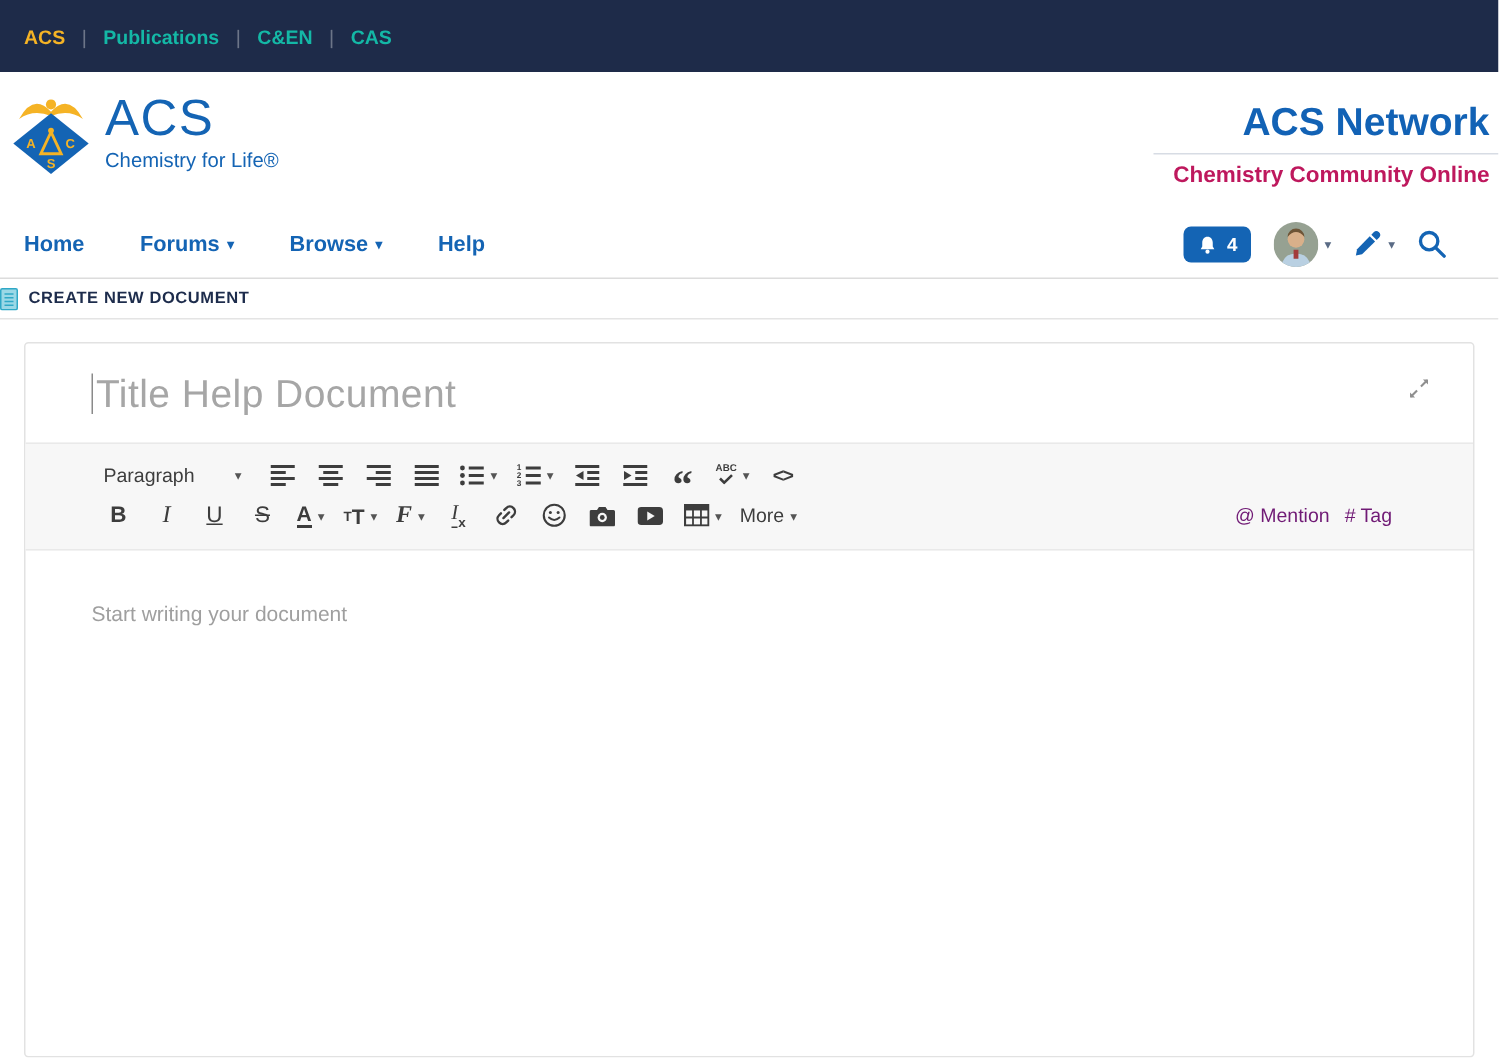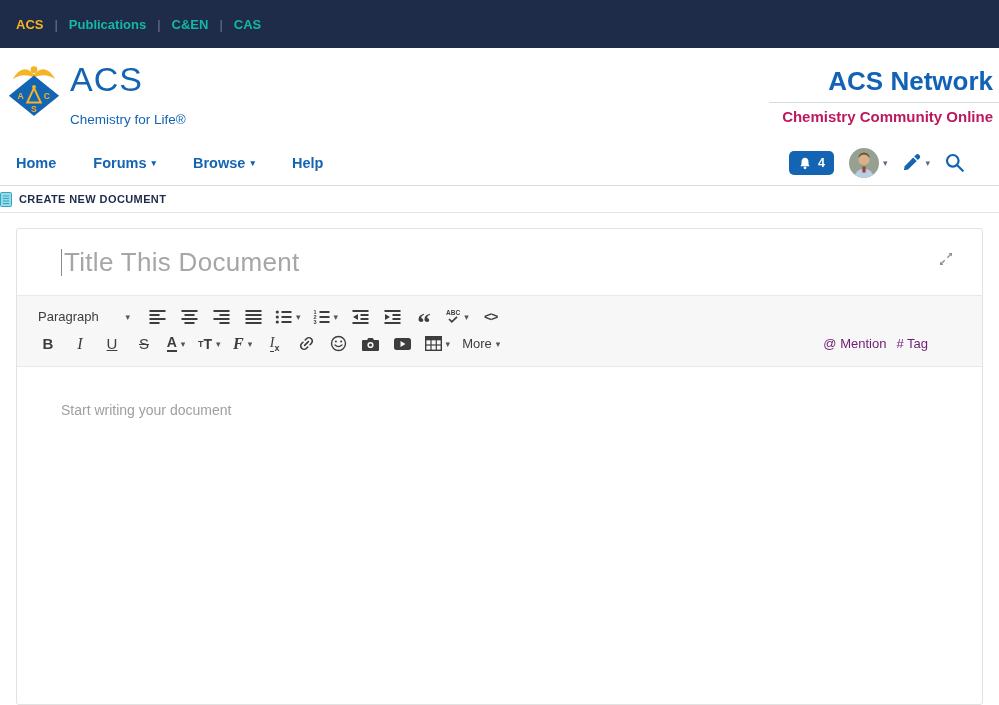--- a/index.html
+++ b/index.html
@@ -12,21 +12,21 @@
   .topbar a { text-decoration:none; color:#14b8a6; }
   .topbar .brand { color:#f5b325; }
   .topbar .sep { color:rgba(255,255,255,.35); font-weight:400; margin:0 11px; }
 
   
   .header { height:92px; position:relative; background:#fff; }
   .logo-wrap { position:absolute; left:5px; top:10px; display:flex; align-items:flex-start; gap:7px; }
   .logo-mark svg { display:block; }
   .logo-text { padding-top:4px; }
   .logo-acs { font-size:34px; line-height:1.0; color:#1464b4; font-weight:400; letter-spacing:1px; }
-  .logo-tagline { font-size:13.5px; color:#1464b4; margin-top:16px; }
+  .logo-tagline { font-size:13.5px; color:#1464b4; margin-top:3px; }
   .site-block { position:absolute; right:0; top:18px; width:230px; text-align:right; }
   .site-title { font-size:26px; font-weight:700; color:#1262b5; padding:0 6px 5px 0;
                 border-bottom:1px solid #d7dce4; }
   .site-sub { font-size:15px; font-weight:700; color:#be185d; padding:5px 6px 0 0; }
 
   
   .mainnav { height:46px; border-bottom:1px solid #dcdcdc; display:flex; align-items:center;
              padding:0 34px 0 16px; }
   .nav-links { display:flex; gap:37px; align-items:center; }
   .nav-item { display:flex; align-items:center; gap:5px; color:#1464b4; font-size:14.5px;
@@ -50,21 +50,21 @@
   .page { padding:15px 16px 0; }
   .card { border:1px solid #e2e2e2; border-radius:3px; background:#fff; height:477px;
           display:flex; flex-direction:column; }
   .title-row { position:relative; height:66px; display:flex; align-items:center; padding-left:44px; }
   .cursor-bar { width:1px; height:27px; background:#8a8a8a; }
   .title-ph { font-size:26px; color:#a6a6a6; font-weight:300; margin-left:2px; letter-spacing:.3px; }
   .expand-btn { position:absolute; right:28px; top:22px; color:#8f8f8f; cursor:pointer; }
 
   .toolbar { background:#f7f7f7; border-top:1px solid #e9e9e9; border-bottom:1px solid #e9e9e9;
              padding:7px 0 9px; }
-  .tb-row { display:flex; align-items:center; margin-left:21px; height:27px; position:relative; }
+  .tb-row { display:flex; align-items:center; margin-left:52px; height:27px; position:relative; }
   .tbtn { display:flex; align-items:center; justify-content:center; min-width:20px; height:26px;
           margin-right:12px; color:#3d3d3d; cursor:pointer; }
   .tbtn .caret { font-size:9px; color:#555; margin-left:4px; }
   .para-btn { width:92px; justify-content:space-between; font-size:13px; margin-right:17px; }
   .letter { font-size:15px; }
   .b { font-weight:700; }
   .i { font-style:italic; font-family:"Liberation Serif", serif; font-size:16px; }
   .u { text-decoration:underline; }
   .s { text-decoration:line-through; }
   .color-a { font-size:14px; font-weight:700; border-bottom:2px solid #3d3d3d; line-height:1.1; }
@@ -195,21 +195,21 @@
     </svg>
   </span>
   <span class="label">CREATE NEW DOCUMENT</span>
 </div>
 
 <div class="page">
   <div class="card">
 
     <div class="title-row">
       <span class="cursor-bar"></span>
-      <span class="title-ph">Title This Document</span>
+      <span class="title-ph">Title Help Document</span>
       <span class="expand-btn">
         <svg width="16" height="16" viewBox="0 0 16 16">
           <path d="M9.3 6.7 L13.5 2.5 M6.7 9.3 L2.5 13.5" stroke="currentColor" stroke-width="1.4" fill="none"></path>
           <polygon points="14,2 10.6,2 14,5.4" fill="currentColor"></polygon>
           <polygon points="2,14 5.4,14 2,10.6" fill="currentColor"></polygon>
         </svg>
       </span>
     </div>
 
     <div class="toolbar">

